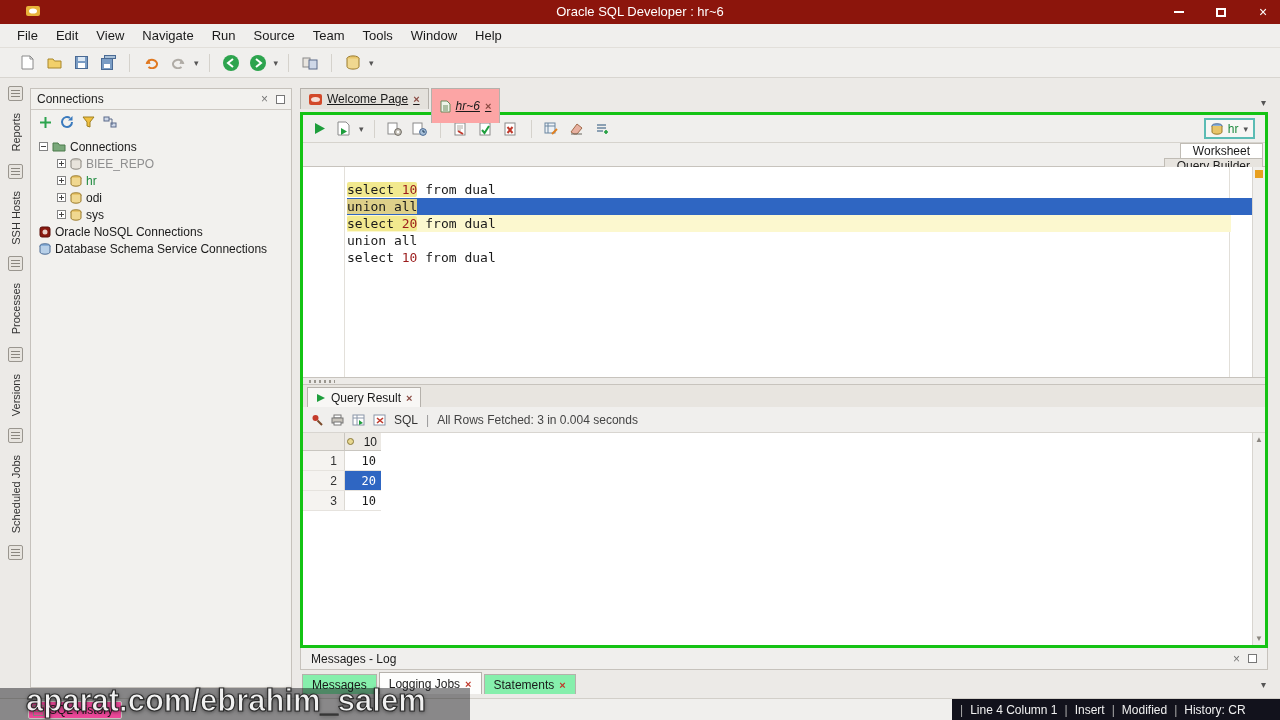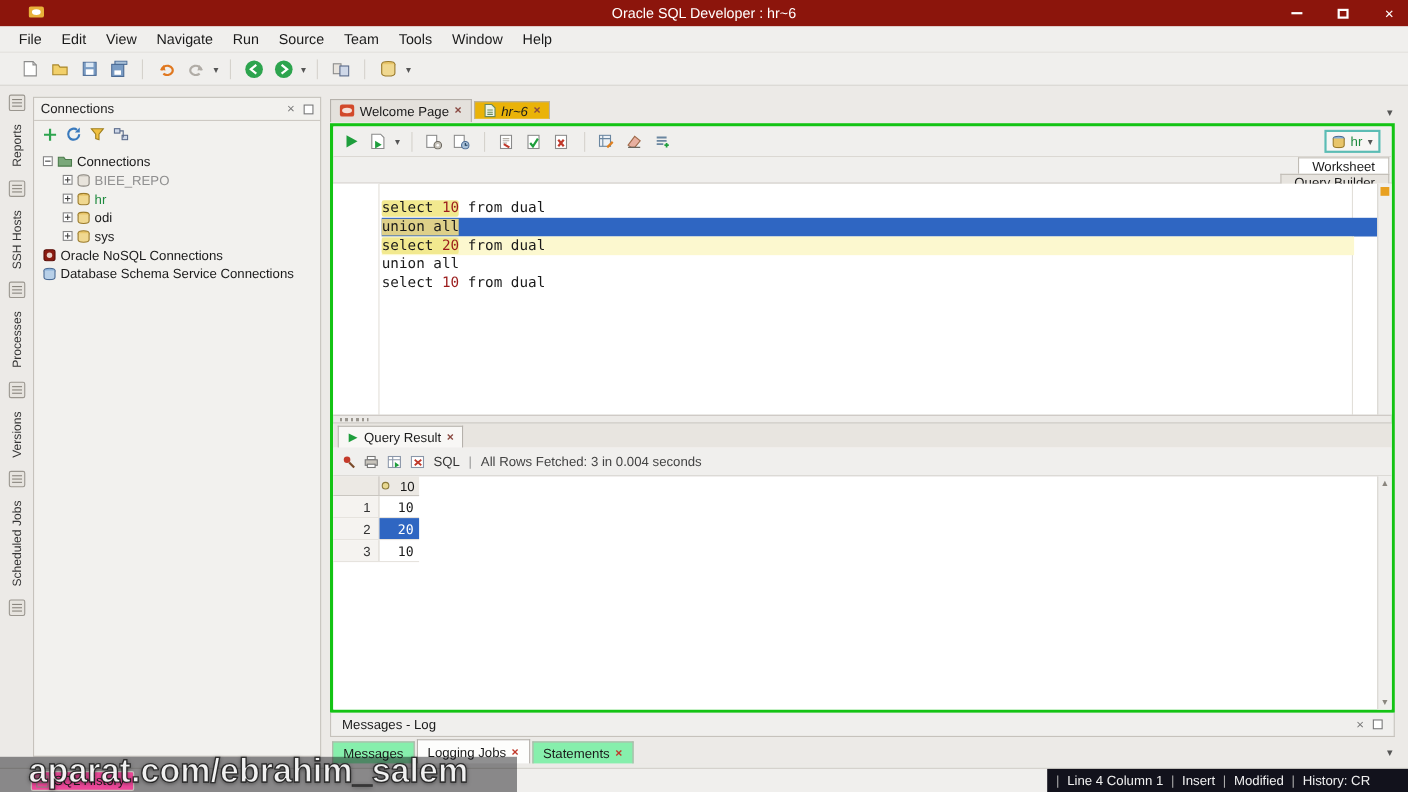--- a/index.html
+++ b/index.html
@@ -46,23 +46,23 @@
   .tree-row{height:17px;display:flex;align-items:center;gap:4px;padding-left:8px;font-size:12px;}
   .tree-row.lvl2{padding-left:26px;}
   .twisty{width:9px;height:9px;border:1px solid #848484;background:#fff;position:relative;flex:0 0 9px;}
   .twisty::before{content:"";position:absolute;left:1px;right:1px;top:3px;height:1px;background:#444;}
   .twisty.plus::after{content:"";position:absolute;top:1px;bottom:1px;left:3px;width:1px;background:#444;}
   .node-dim{color:#8f8f8f;}
   .node-green{color:#1e8a3e;}
 
   
   .main{position:absolute;left:300px;top:10px;width:968px;height:606px;display:flex;flex-direction:column;}
-  .doc-tabs{height:24px;display:flex;align-items:center;position:relative;}
+  .doc-tabs{height:24px;display:flex;align-items:flex-start;position:relative;text-decoration:underline;}
   .doc-tab{height:21px;display:flex;align-items:center;gap:5px;padding:0 8px;background:#e4e1dc;border:1px solid #b5b1ab;border-bottom:none;font-size:12px;margin-right:2px;}
-  .doc-tab.active{background:#eab308;height:16px;}
+  .doc-tab.active{background:#fca5a5;height:35px;}
   .doc-tab.active .tab-label{font-style:italic;}
   .tab-close{color:#8a4a42;font-size:11px;font-weight:bold;}
   .welcome-ico{width:13px;height:11px;background:#d2492a;border-radius:2px;position:relative;}
   .welcome-ico::after{content:"";position:absolute;left:2px;top:3px;right:2px;bottom:3px;background:#f5ded6;border-radius:50%;}
   .tabbar-chev{position:absolute;right:2px;bottom:4px;color:#555;font-size:10px;}
 
   .editor-frame{height:536px;border:3px solid #14c314;background:#fff;display:flex;flex-direction:column;}
   .ws-toolbar{height:28px;background:#f0efed;border-bottom:1px solid #d6d3cd;display:flex;align-items:center;gap:5px;padding:0 6px;}
   .ws-btn{width:20px;height:20px;display:flex;align-items:center;justify-content:center;}
   .conn-combo{margin-left:auto;margin-right:4px;height:21px;border:2px solid #5bbcb4;background:#f7f6f4;display:flex;align-items:center;gap:5px;padding:0 5px;font-size:12px;}

